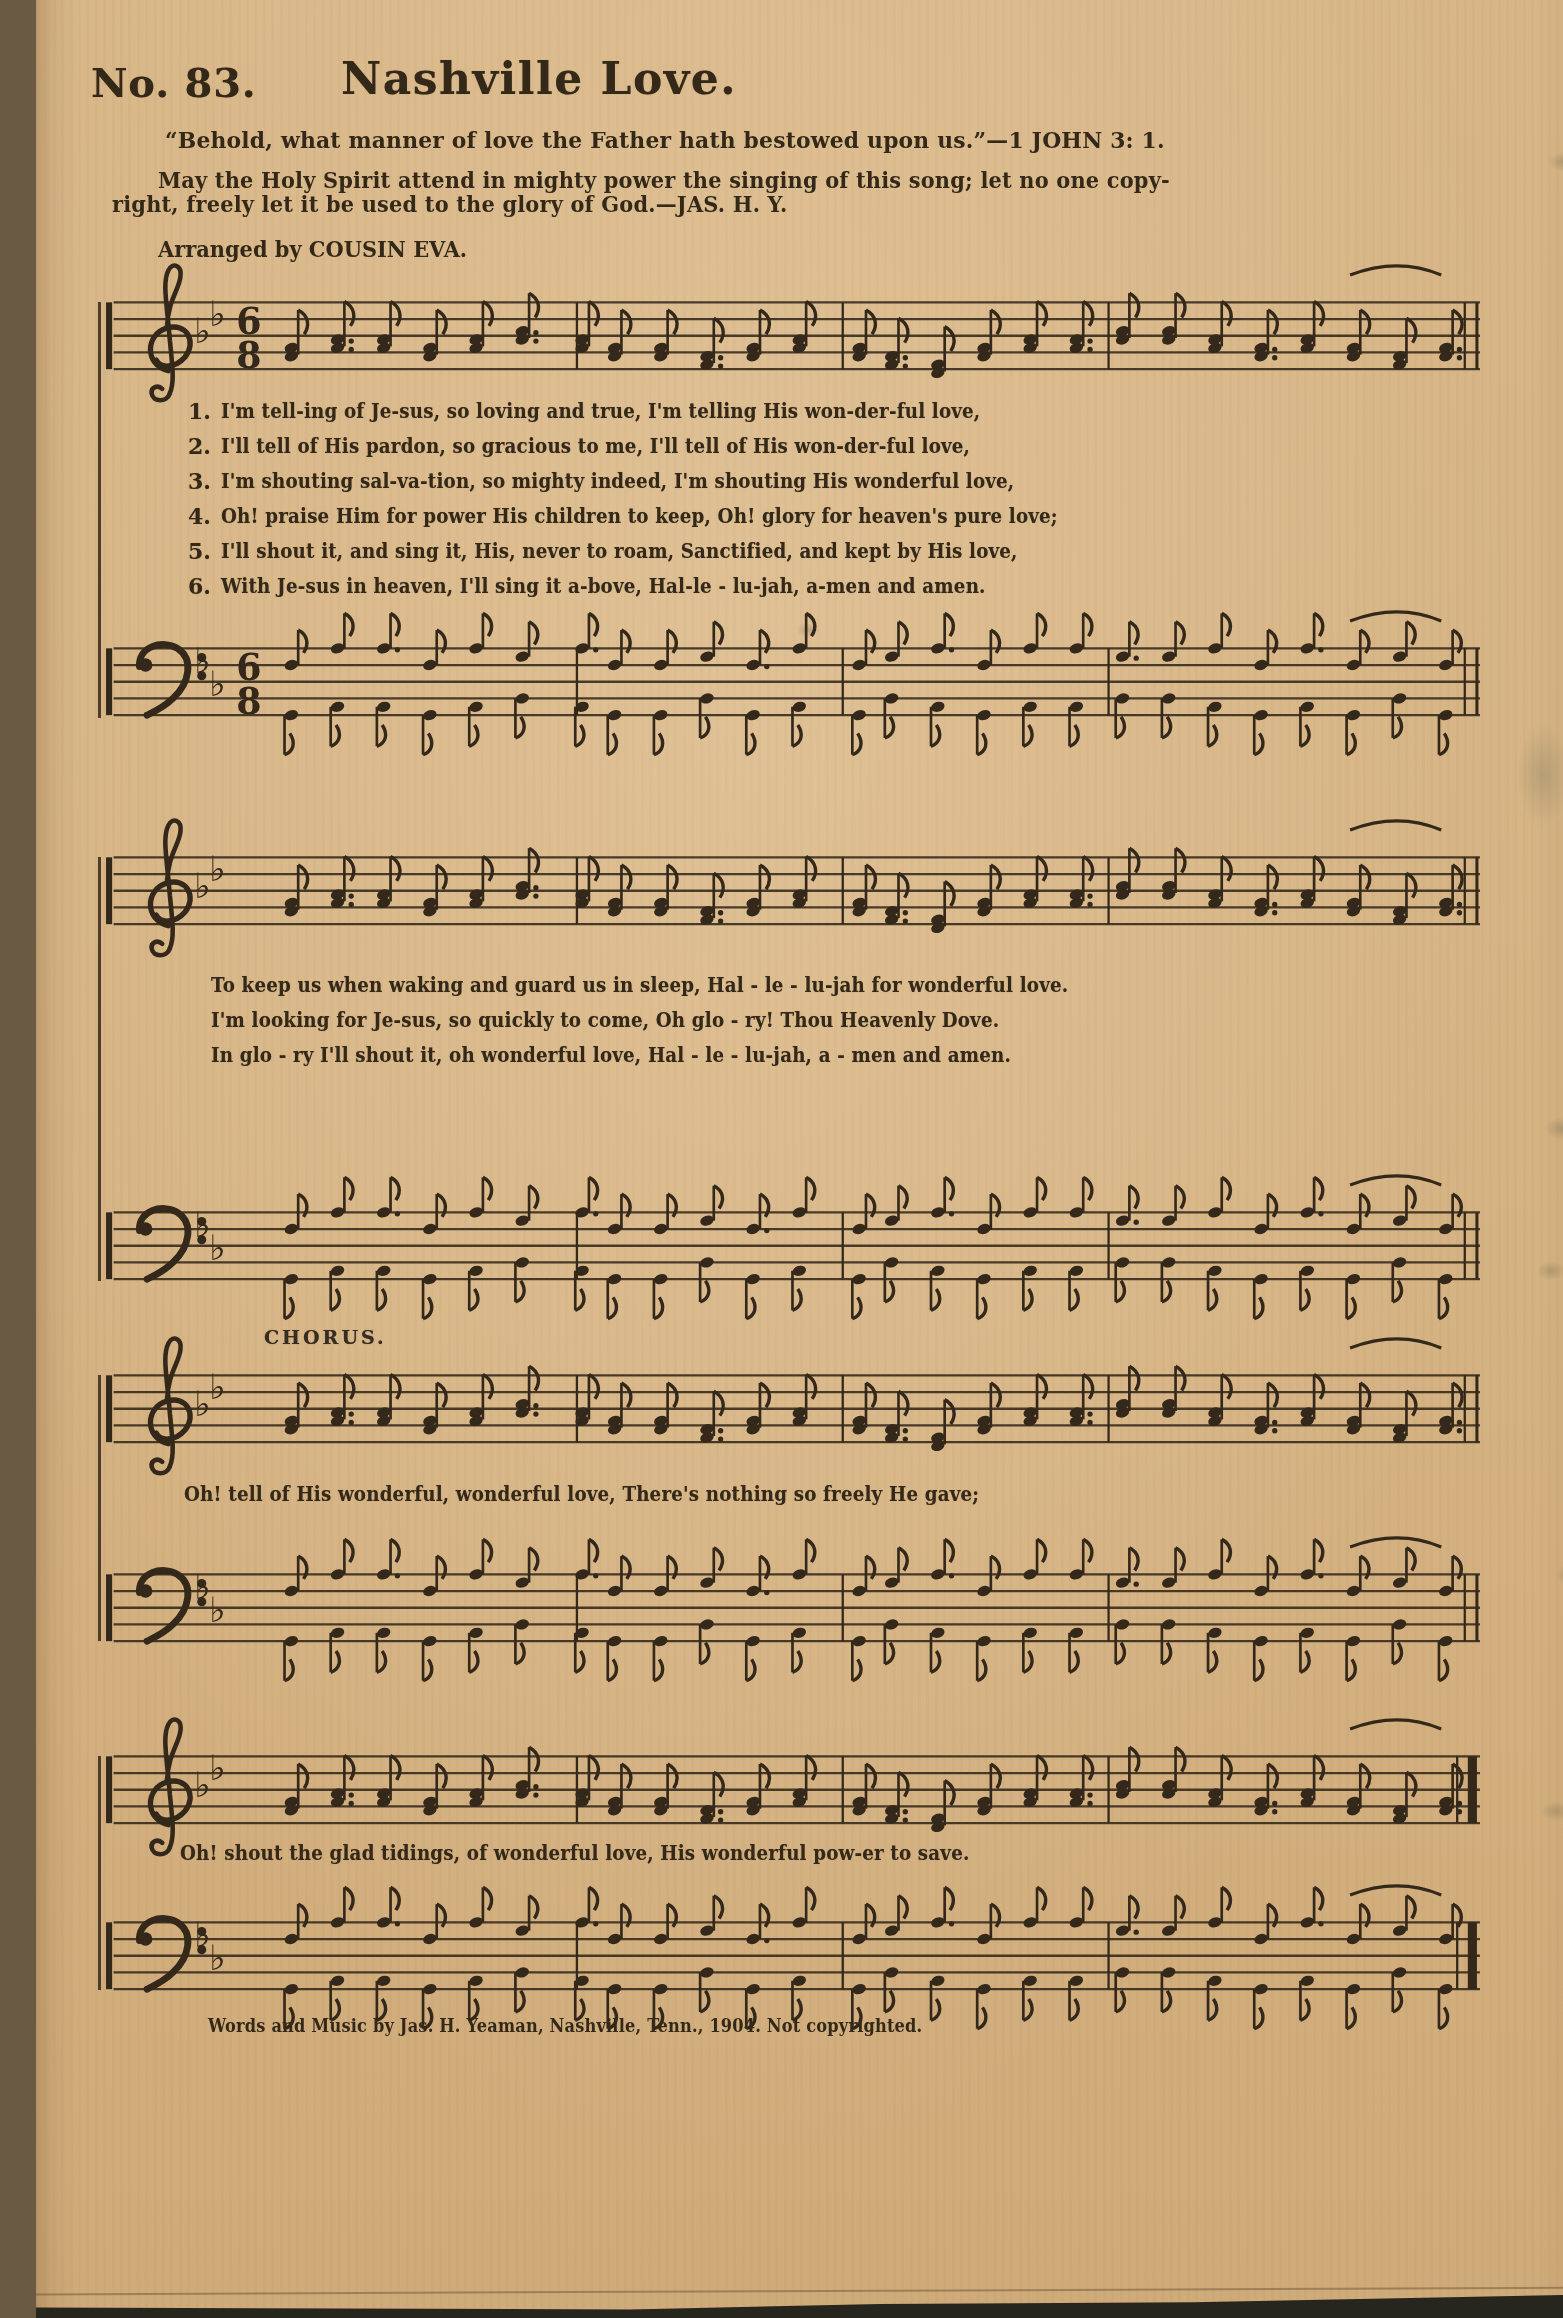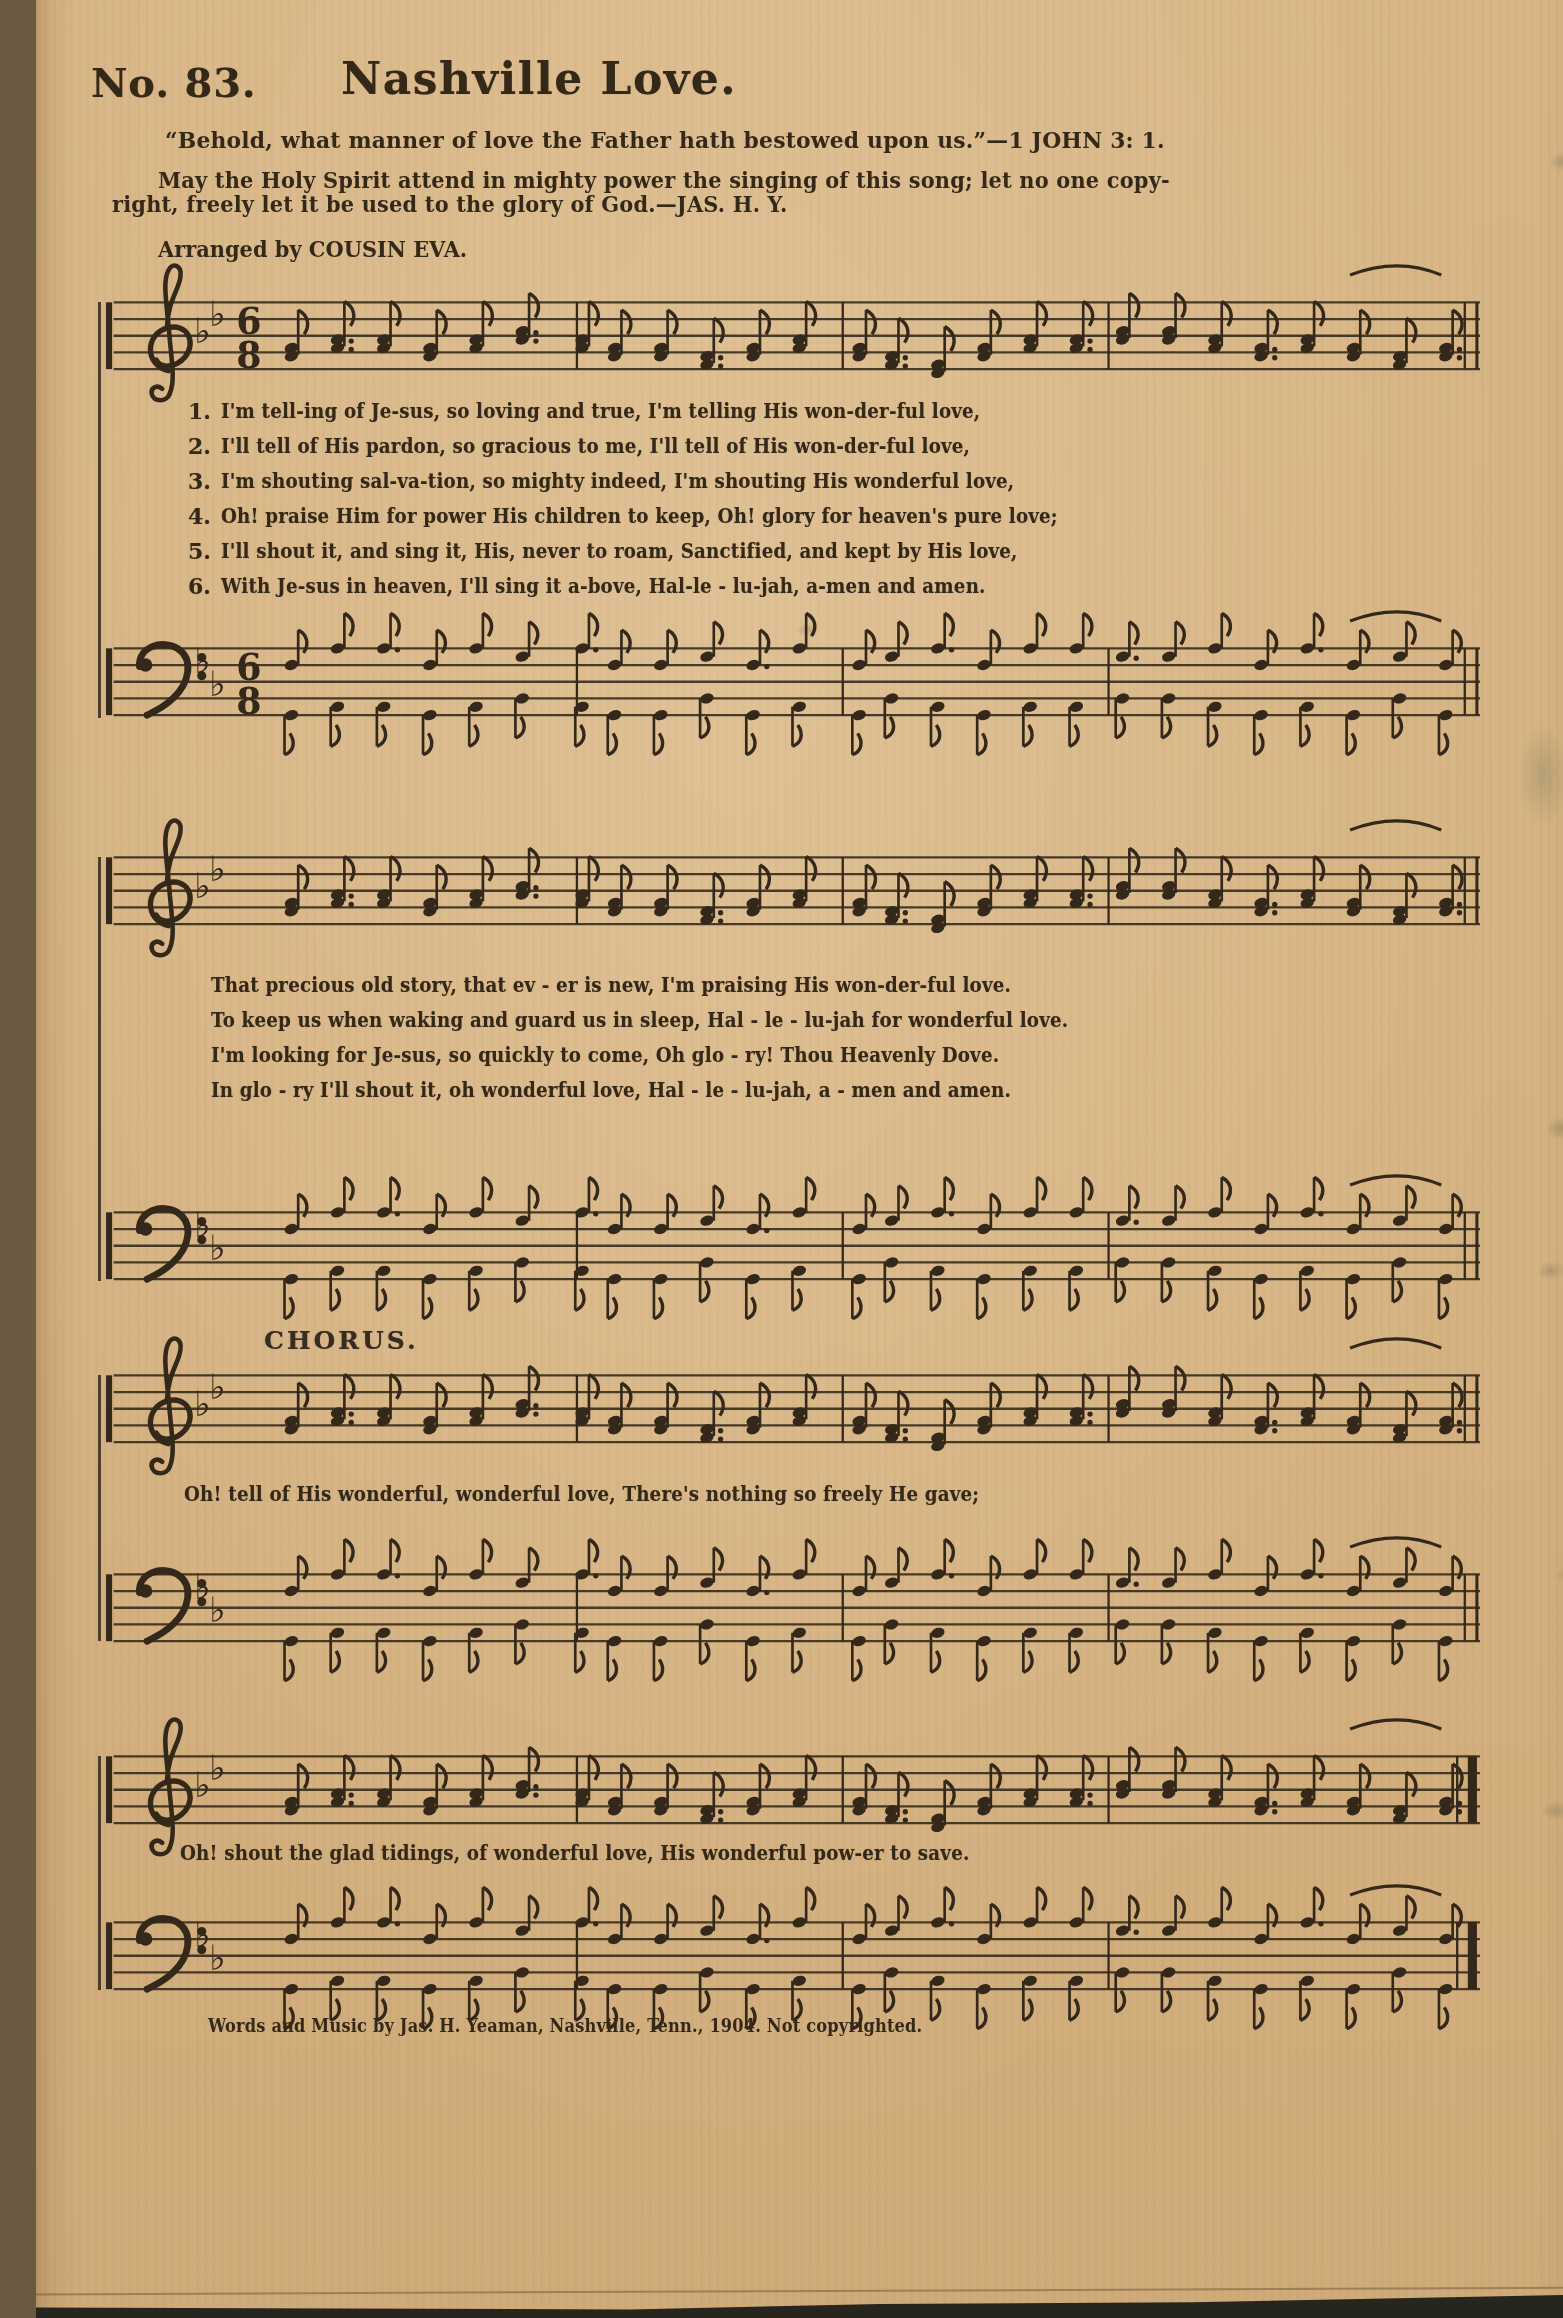--- a/index.html
+++ b/index.html
@@ -18,21 +18,21 @@
   }
   .abs{position:absolute;white-space:nowrap;}
   .hdr-no{font-size:40px;font-weight:bold;letter-spacing:0.8px;}
   .hdr-title{font-size:44px;font-weight:bold;letter-spacing:1.5px;}
   .scripture{font-size:23px;font-weight:bold;transform:scaleX(.95);transform-origin:left top;letter-spacing:0.2px;}
   .note{font-size:22px;font-weight:bold;transform:scaleX(.95);transform-origin:left top;letter-spacing:0.2px;}
   .arranged{font-size:22px;font-weight:bold;transform:scaleX(.95);transform-origin:left top;}
   .lyric{font-size:21px;font-weight:bold;transform:scaleX(.87);transform-origin:left top;letter-spacing:0.2px;display:inline-block;}
   .lyric-row{height:35px;display:flex;align-items:flex-start;white-space:nowrap;}
   .vnum{font-size:22px;font-weight:bold;width:33px;flex:0 0 33px;}
-  .chorus-label{font-size:25px;font-weight:bold;letter-spacing:3px;color:#372c20;text-shadow:0 0 0.8px rgba(50,35,60,.6);}
+  .chorus-label{font-size:19px;font-weight:bold;letter-spacing:3px;color:#372c20;text-shadow:0 0 0.8px rgba(50,35,60,.6);}
   .footer-line{font-size:18px;font-weight:bold;transform:scaleX(.9);transform-origin:left top;letter-spacing:0.2px;}
   .sys-rule{position:absolute;width:3px;background:#392e1f;opacity:.88;}
   .stave{position:absolute;left:67px;width:1380px;height:175px;}
   .smudge{position:absolute;border-radius:50%;pointer-events:none;}
   .bottom-band{
     position:absolute;left:0;bottom:0;width:1563px;height:30px;background:#26261f;
     clip-path:polygon(0 62%, 38% 68%, 54% 50%, 74% 44%, 100% 18%, 100% 100%, 0 100%);
   }
   .crease{position:absolute;left:0;bottom:27px;width:1563px;height:2.3px;background:rgba(95,75,48,.45);transform:rotate(-.25deg);}
   .txt-shadow{text-shadow:0 0 0.8px rgba(60,40,20,.35);}
@@ -1382,23 +1382,20 @@
       </div>
 
       <div class="lyric-row">
         <span class="vnum txt-shadow">6.</span>
         <span class="lyric txt-shadow">With Je-sus in heaven, I'll sing it  a-bove, Hal-le - lu-jah, a-men and amen.</span>
       </div>
     </div>
 
   <div class="abs" style="left:175px;top:972px;">
 
-      <div class="lyric-row">
-        <span class="lyric txt-shadow">That precious old story, that ev - er  is new, I'm praising His won-der-ful  love.</span>
-      </div>
 
 
 
       <div class="lyric-row">
         <span class="lyric txt-shadow">To keep us when waking and guard us in sleep, Hal - le - lu-jah for wonderful love.</span>
       </div>
 
       <div class="lyric-row">
         <span class="lyric txt-shadow">I'm looking for Je-sus, so  quickly to come, Oh  glo - ry! Thou Heavenly   Dove.</span>
       </div>

